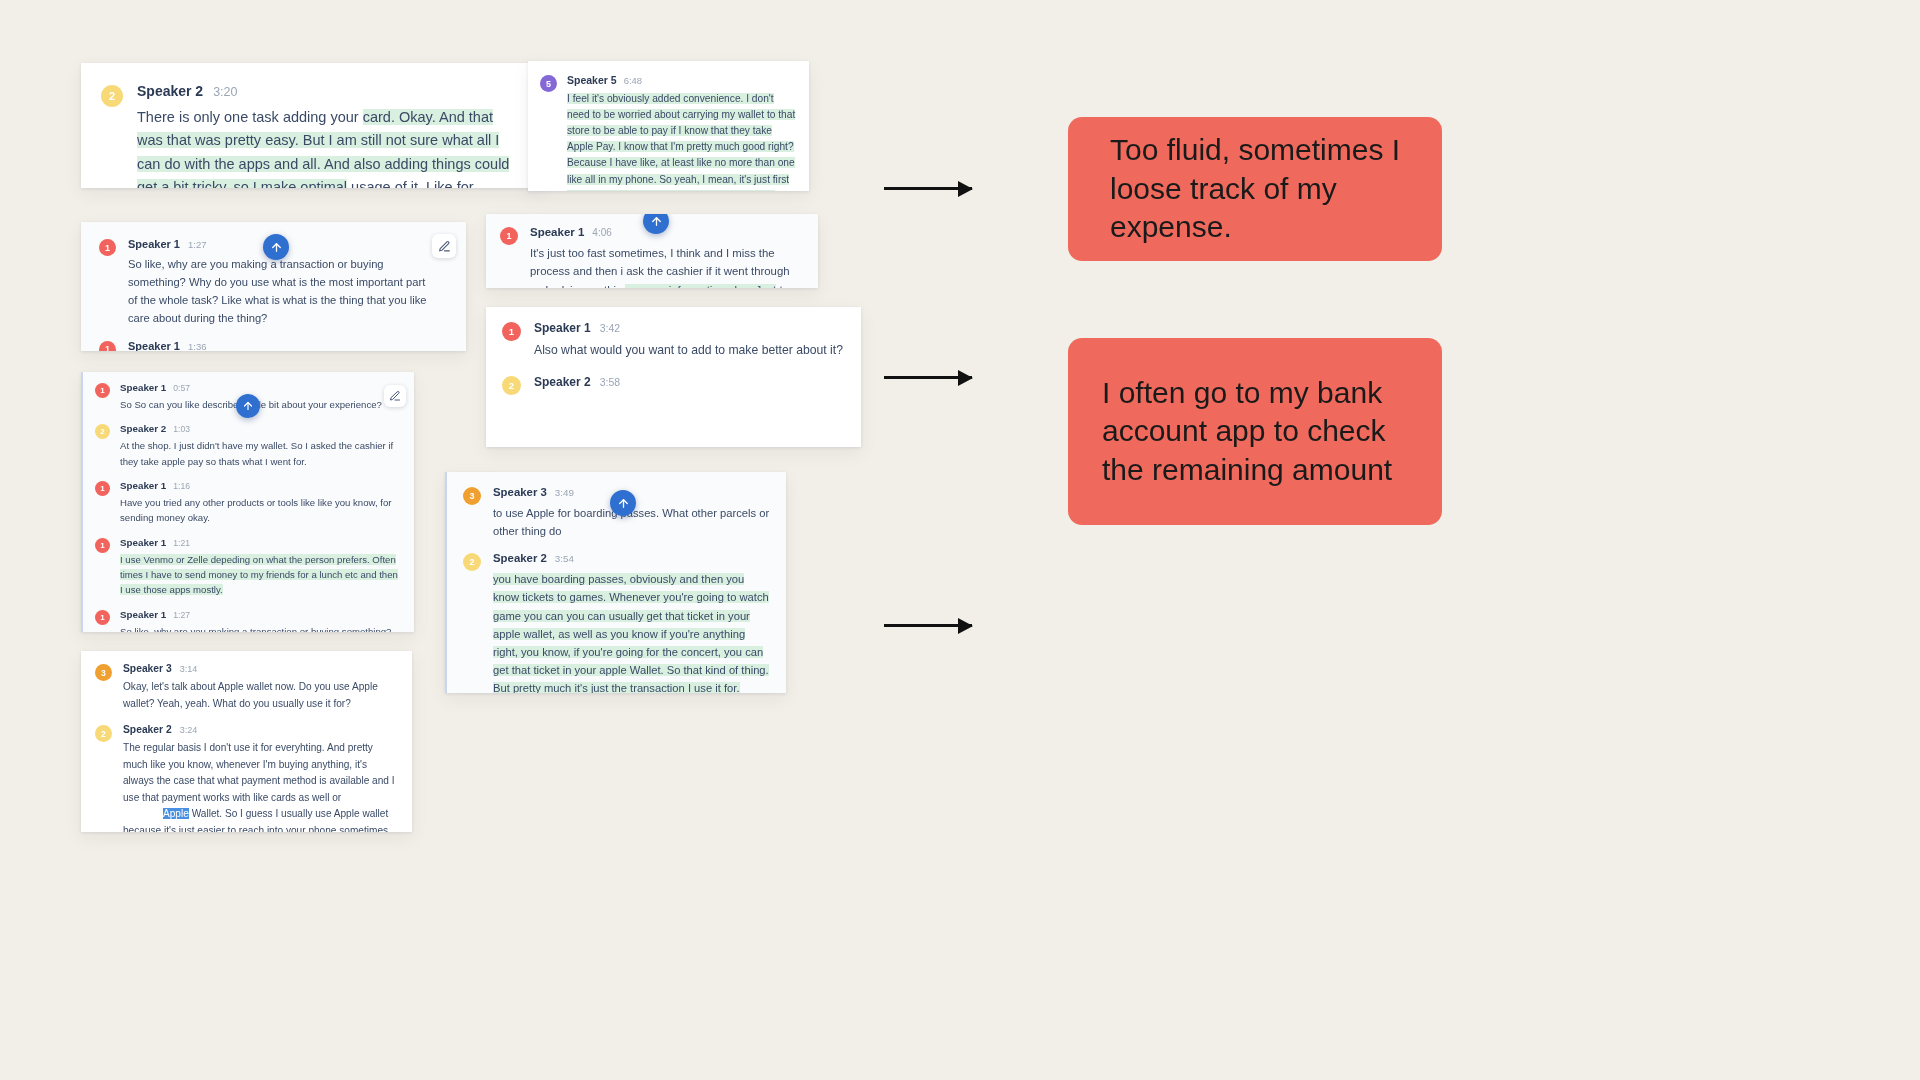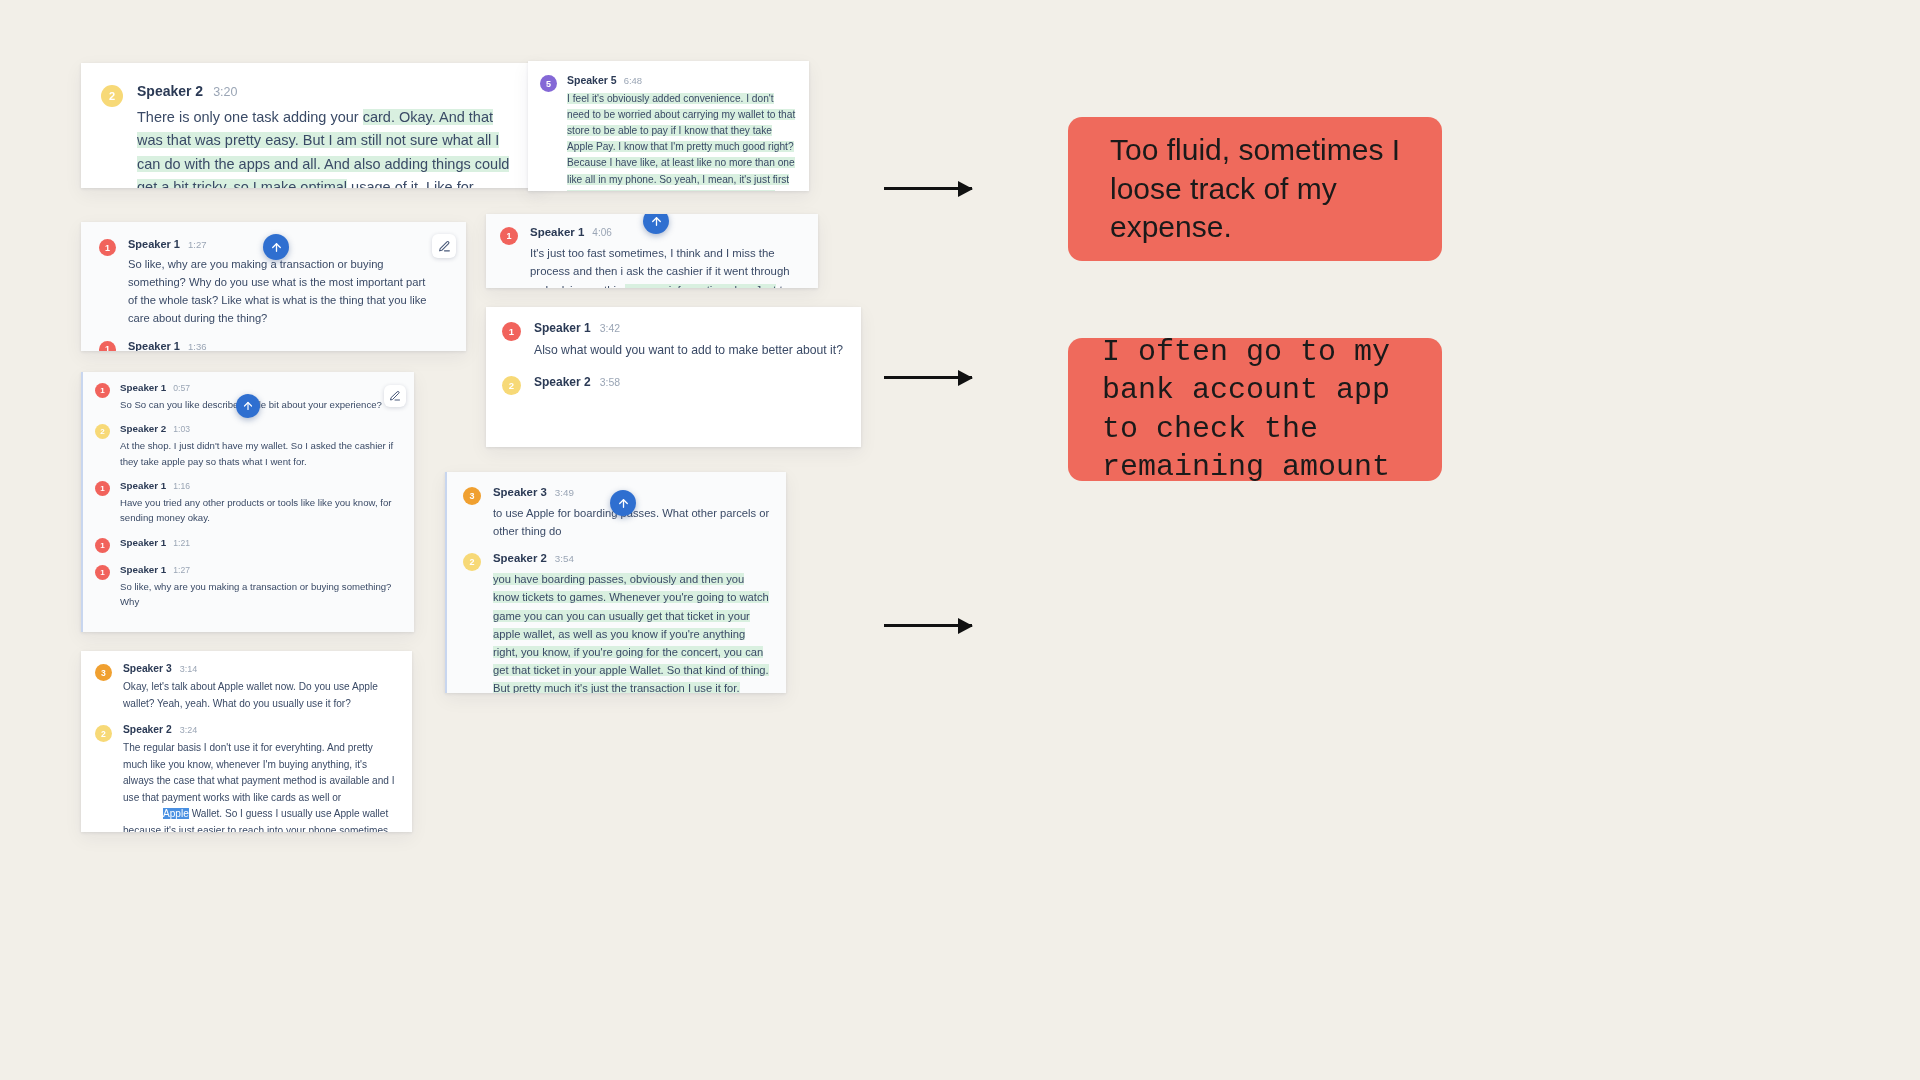--- a/index.html
+++ b/index.html
@@ -251,20 +251,23 @@
       </div>
     </div>
 
     <div class="msg" style="padding:11px 12px 0 12px;">
       <div class="avatar av-1" style="width:15px;height:15px;font-size:8px;margin-right:10px;margin-top:1px;">1</div>
       <div class="body">
         <div class="meta" style="gap:7px;">
           <span class="spk" style="font-size:9.8px;">Speaker 1</span>
           <span class="time" style="font-size:8.6px;">1:21</span>
         </div>
+        <div class="line" style="font-size:9.6px;line-height:1.6;margin-top:4px;">
+          <span class="hl">I use Venmo or Zelle depeding on what the person prefers. Often times I have to send money to my friends for a lunch etc and then I use those apps mostly.</span>
+        </div>
       </div>
     </div>
 
     <div class="msg" style="padding:11px 12px 0 12px;">
       <div class="avatar av-1" style="width:15px;height:15px;font-size:8px;margin-right:10px;margin-top:1px;">1</div>
       <div class="body">
         <div class="meta" style="gap:7px;">
           <span class="spk" style="font-size:9.8px;">Speaker 1</span>
           <span class="time" style="font-size:8.6px;">1:27</span>
         </div>
@@ -335,18 +338,18 @@
   </div>
 
   <div class="arrow" style="left:884px;top:187px;width:88px;"></div>
   <div class="arrow" style="left:884px;top:376px;width:88px;"></div>
   <div class="arrow" style="left:884px;top:624px;width:88px;"></div>
 
   <div class="callout" style="left:1068px;top:117px;width:374px;height:144px;padding-left:42px;">
     <div>Too fluid, sometimes I loose track of my expense.</div>
   </div>
 
-  <div class="callout" style="left:1068px;top:338px;width:374px;height:143px;font-family:Liberation Mono, monospace;">
+  <div class="callout" style="left:1068px;top:338px;width:374px;height:187px;">
     <div>I often go to my bank account app to check the remaining amount</div>
   </div>
 
 
 </div>
 
 </body></html>

